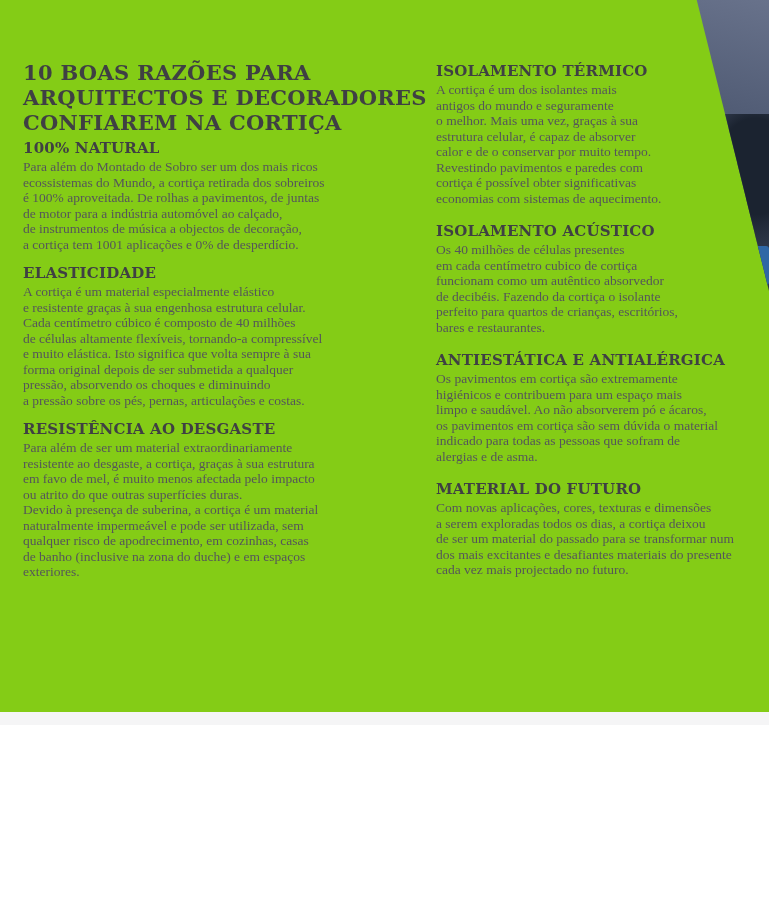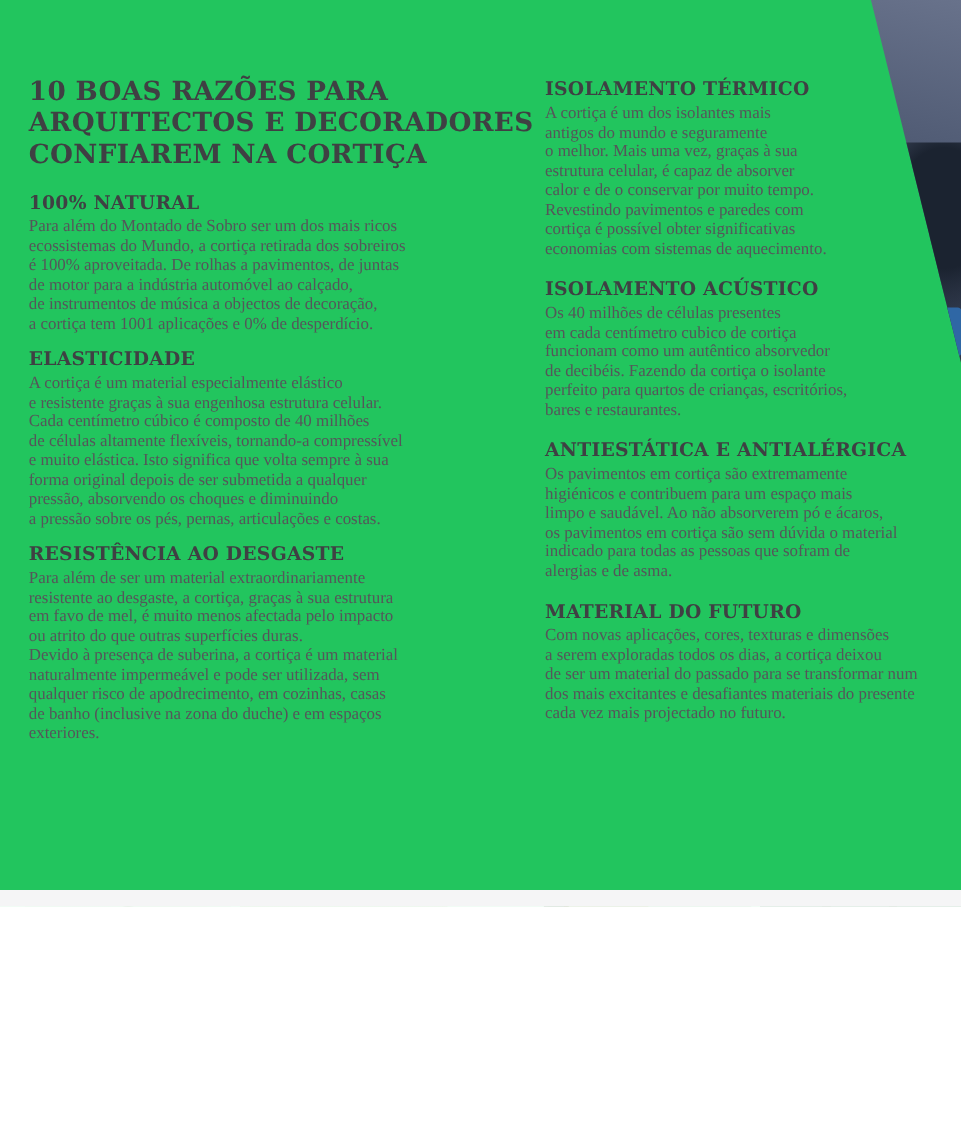--- a/index.html
+++ b/index.html
@@ -1,36 +1,36 @@
 <!DOCTYPE html>
 <html><head>
 <meta charset="utf-8">
 <style>
   html,body{margin:0;padding:0;background:#ffffff;}
-  .page{position:relative;width:769px;height:725px;background:#22c55e;overflow:hidden;
+  .page{position:relative;width:769px;height:725px;background:#84cc16;overflow:hidden;
         font-family:"DejaVu Serif",serif;}
 
   
   .corner-photo{position:absolute;left:640px;top:0;width:129px;height:300px;
     clip-path:polygon(44% 0,100% 0,100% 97%);
     background:linear-gradient(195deg,#68728b 0%,#525d76 35%,#434e66 60%,#2e3749 85%,#1f2634 100%);}
   .corner-photo .trees{position:absolute;right:0;top:38%;width:70%;height:50%;
     background:radial-gradient(ellipse at 85% 35%,#1b2330 35%,rgba(27,35,48,0) 72%);}
   .corner-photo .blue-object{position:absolute;right:0;bottom:5%;width:34%;height:13%;
     background:#2f67a5;border-radius:3px;}
 
   .col{position:absolute;}
   .col-left{left:23px;top:60px;width:400px;}
   .col-right{left:436px;top:63px;width:333px;}
 
   h1{font-size:21px;line-height:25px;margin:0;color:#3f4043;font-weight:bold;
      letter-spacing:0.3px;white-space:pre;}
   h3{font-size:15px;line-height:17px;margin:13px 0 2px;color:#3f4043;font-weight:bold;
      letter-spacing:0.2px;white-space:pre;}
-  .col-left .sec:first-of-type h3{margin-top:19px;}
+  .col-left .sec:first-of-type h3{margin-top:5px;}
   .col-right h3{margin-top:17px;}
   .col-right .sec:first-of-type h3{margin-top:0;}
   .sec p{margin:0;font-family:"Liberation Serif",serif;font-size:13.5px;line-height:15.5px;
      color:#55565a;white-space:pre;}
 
   
   .photo{position:absolute;top:712px;height:153px;overflow:hidden;}
   .photo .shade{position:absolute;inset:0;background:rgba(58,54,50,0.55);
      clip-path:polygon(0 40%,100% 72%,100% 100%,0 100%);}
   .photo figcaption{position:absolute;right:7px;bottom:6px;font-size:12px;color:#edebe4;

